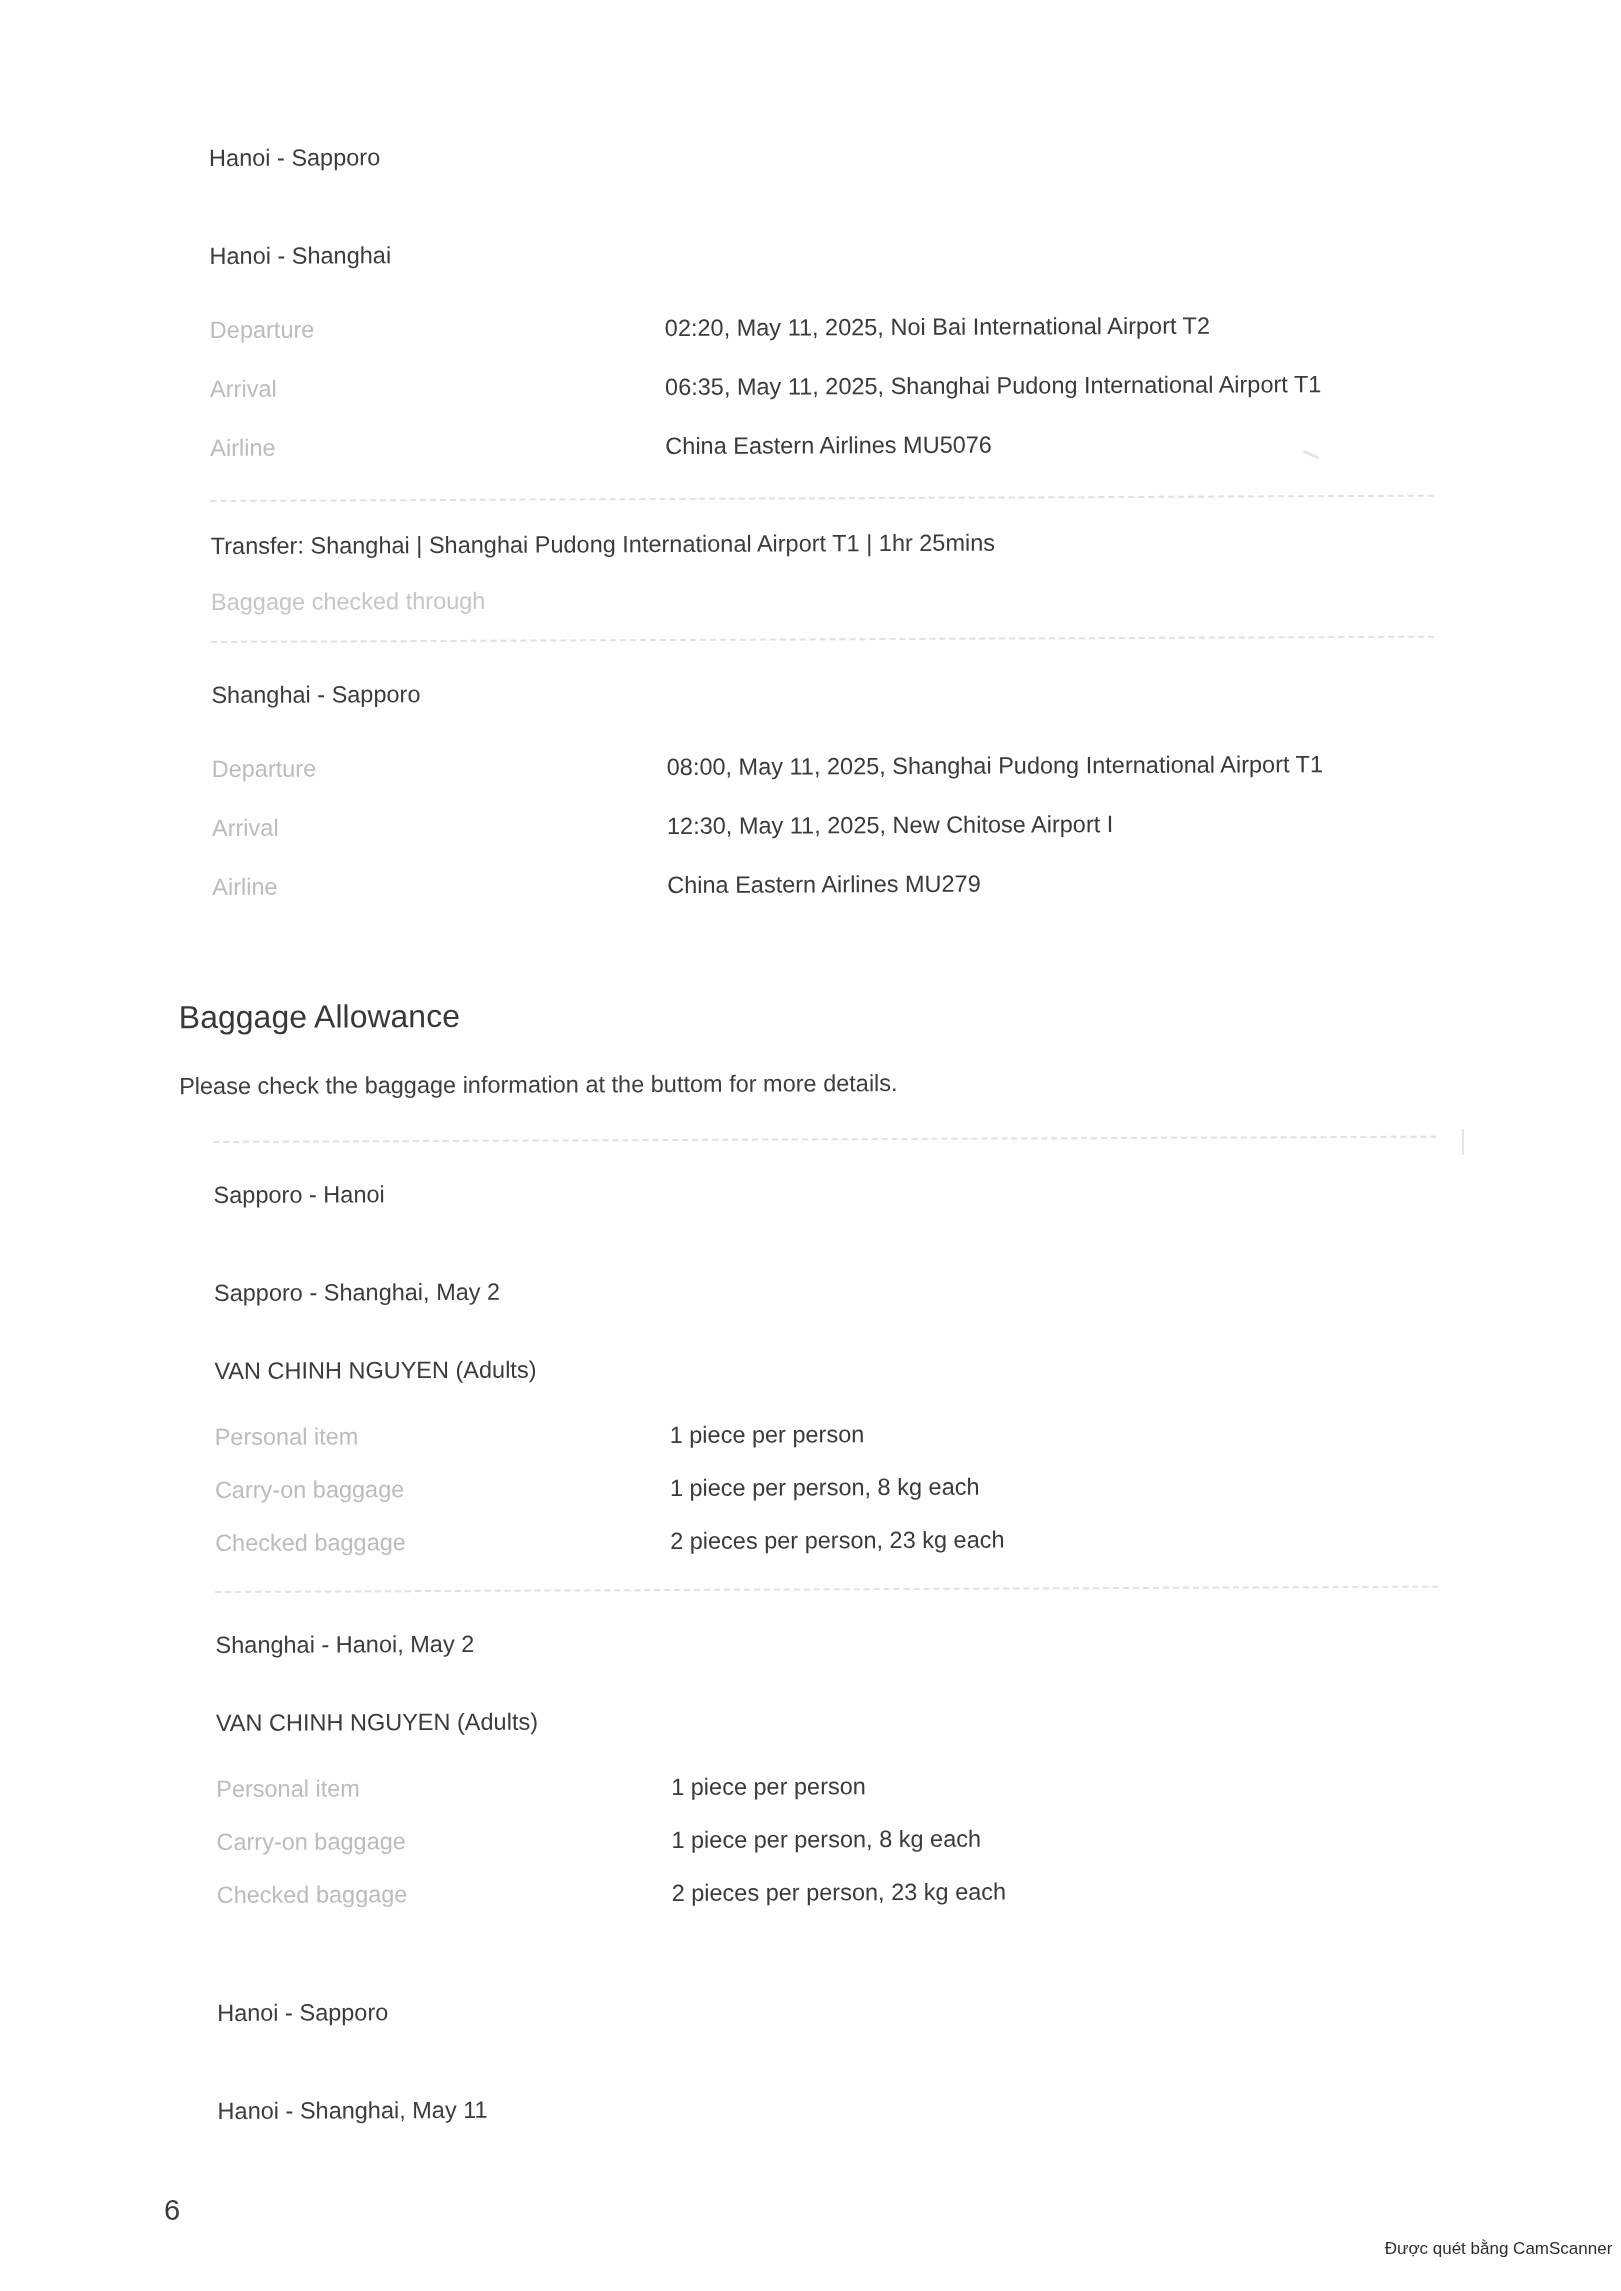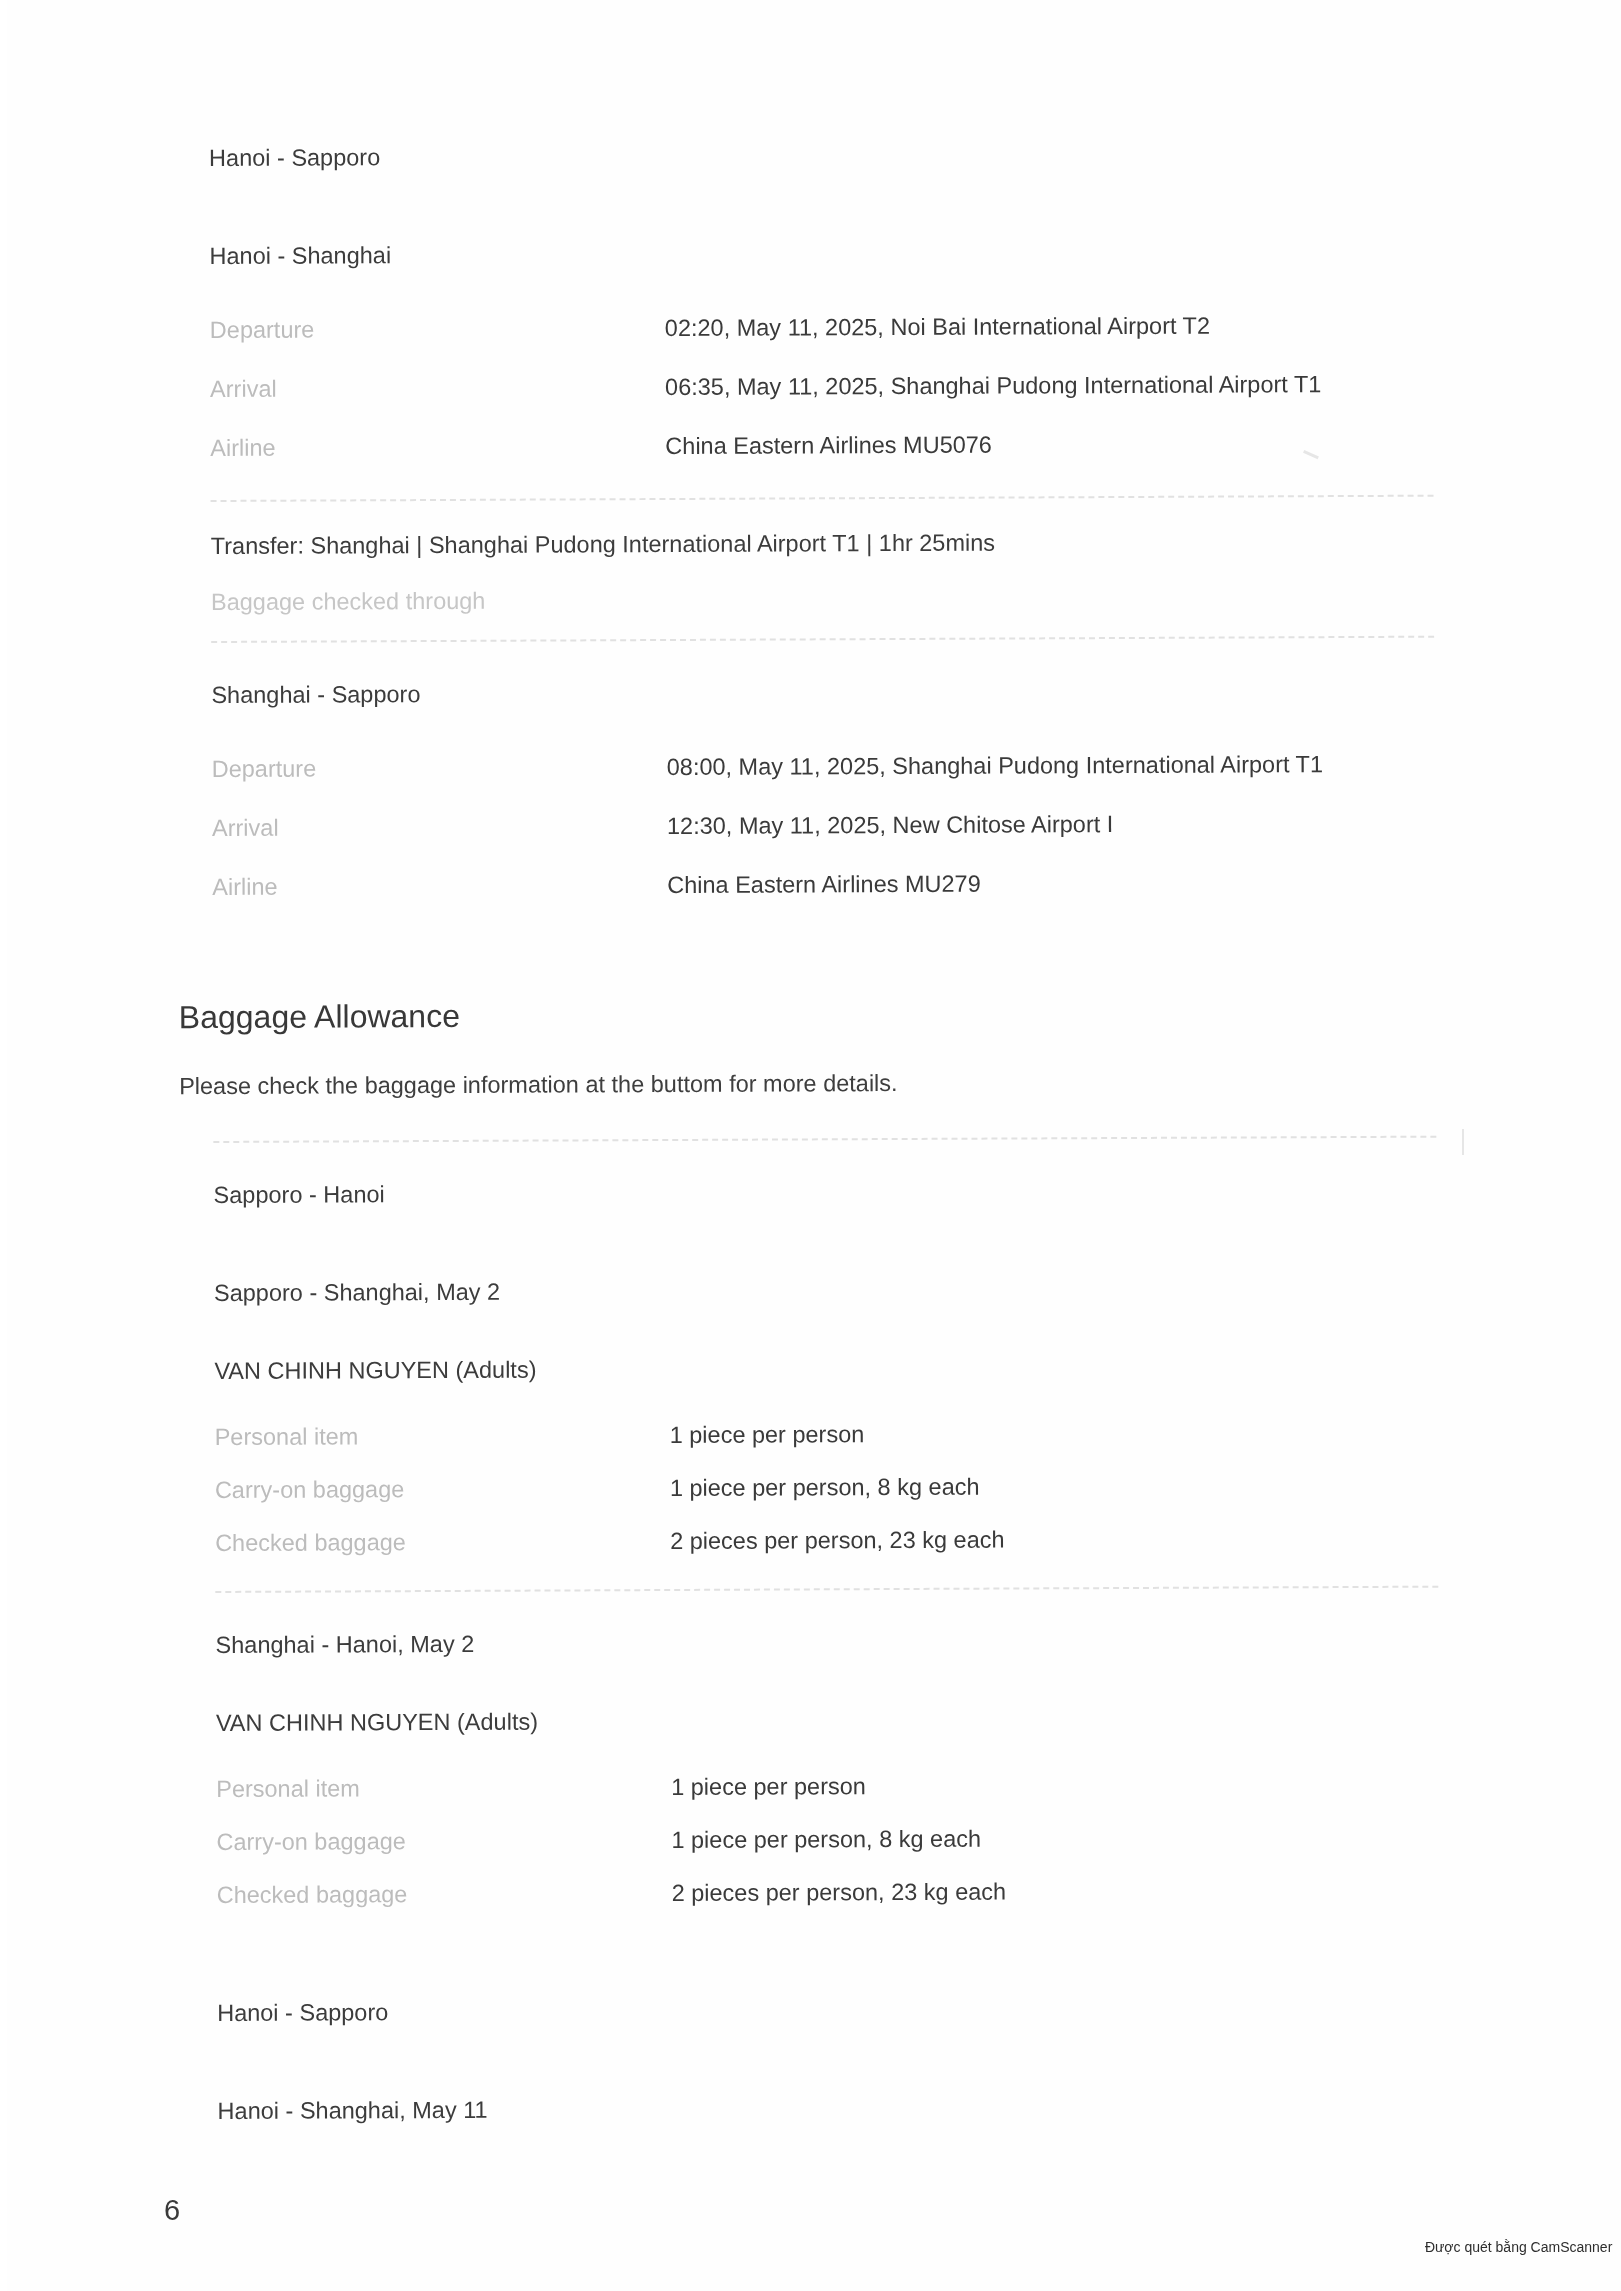--- a/index.html
+++ b/index.html
@@ -94,21 +94,21 @@
     position: absolute;
     left: 157px;
     top: 2194px;
     font-size: 29px;
     color: #3a3a3a;
   }
   .scanner-credit {
     position: absolute;
     right: 15.7px;
     top: 2239px;
-    font-size: 14px;
+    font-size: 17px;
     color: #2e2e2e;
     text-align: center;
   }
   .artifact {
     position: absolute;
     background: #c9c9c9;
     opacity: 0.45;
   }
   .artifact-1 { left: 1296px; top: 453px; width: 15.7px; height: 2.9px; transform: rotate(24deg); }
   .artifact-2 { left: 1455px; top: 1129px; width: 2px; height: 25.5px; }

